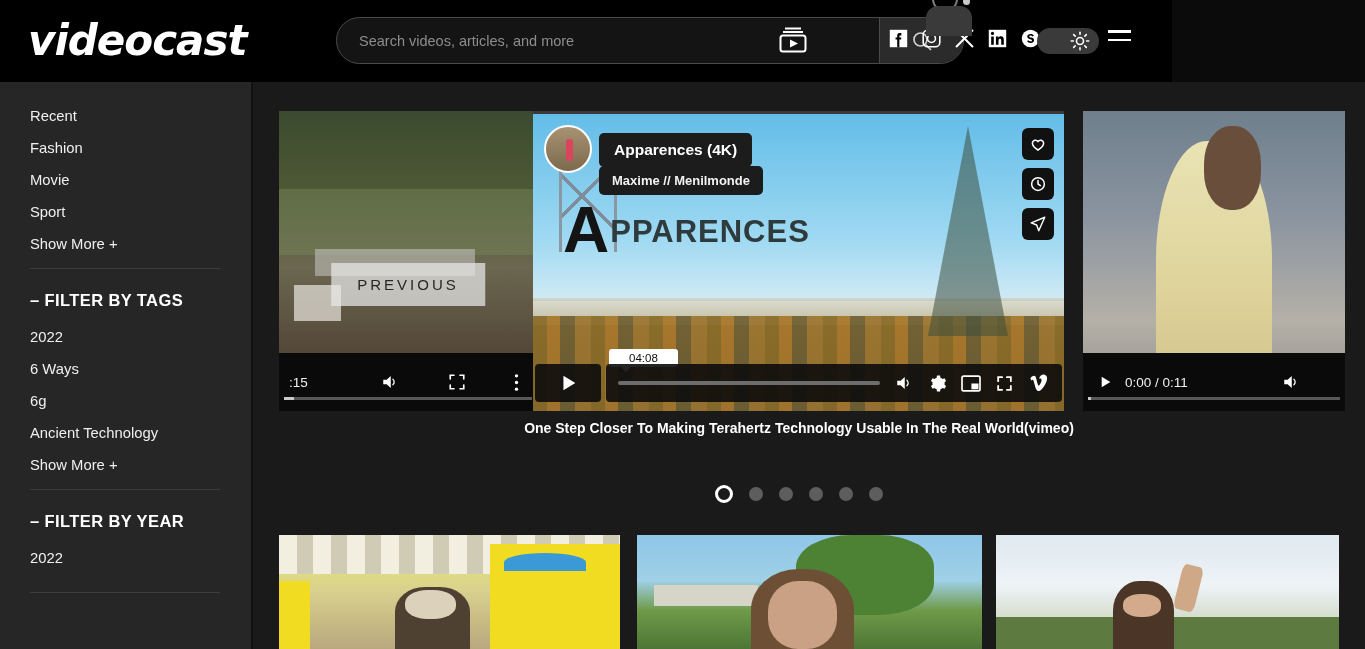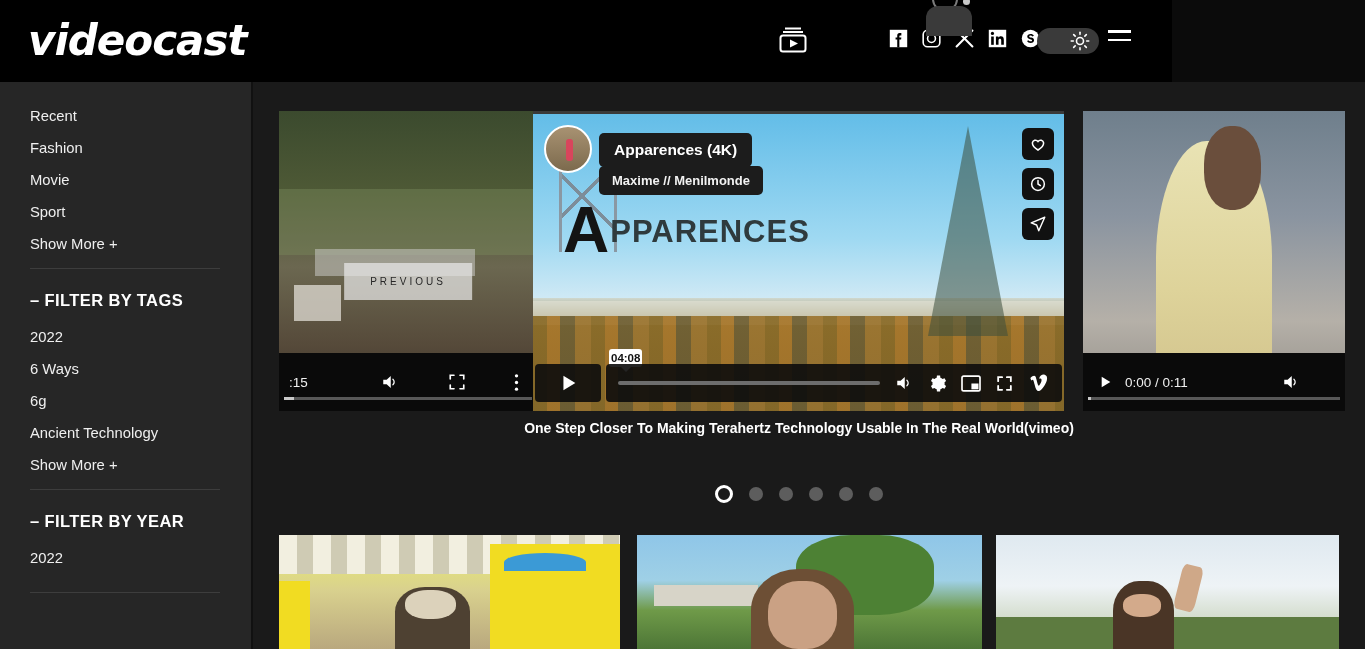--- a/index.html
+++ b/index.html
@@ -83,21 +83,21 @@
     position:absolute; top:29px; width:258px; height:300px;
     background:#0d0d0d; overflow:hidden;
   }
   .pane-prev { left:27px; }
   .pane-next { left:831px; width:262px; }
 
   .pane-img { position:absolute; left:0; top:0; width:100%; height:100%; }
   .pane-label {
     position:absolute; left:50%; top:152px; transform:translateX(-50%);
     background:rgba(233,233,233,.72); color:#272727;
-    font-size:10px; letter-spacing:3px; font-weight:500;
+    font-size:15px; letter-spacing:3px; font-weight:500;
     padding:13px 26px; white-space:nowrap;
   }
   .pane-ctrl {
     position:absolute; left:0; bottom:0; width:100%; height:58px;
     background:#0a0a0a; display:flex; align-items:center; padding:0 10px;
     font-size:13.5px; color:#f0f0f0;
   }
   .pane-bar { position:absolute; left:5px; bottom:11px; width:96%; height:3px; background:#585858; }
   .pane-bar b { display:block; height:100%; width:4%; background:#c9c9c9; }
 
@@ -143,21 +143,21 @@
     position:absolute; left:2px; bottom:9px; width:527px; height:38px;
     display:flex; align-items:center;
   }
   .play-box { width:66px; height:38px; background:rgba(12,12,12,.9); border-radius:4px;
               display:flex; align-items:center; justify-content:center; cursor:pointer; }
   .prog-box { flex:1; height:38px; background:rgba(12,12,12,.9); border-radius:4px; margin-left:5px;
               display:flex; align-items:center; padding:0 12px; }
   .prog-bar { flex:1; height:4px; background:#6d6d6d; border-radius:2px; }
   .ctrl-ico { margin-left:14px; cursor:pointer; display:flex; align-items:center; }
   .tip { position:absolute; left:76px; bottom:44px; background:#fff; color:#111;
-         font-size:11.5px; padding:3px 2px; border-radius:3px; font-weight:700;text-align:center; }
+         font-size:11.5px; padding:3px 20px; border-radius:3px; font-weight:400;text-align:center; }
   .tip:after { content:""; position:absolute; left:12px; bottom:-5px; border:5px solid transparent;
                border-top-color:#fff; border-bottom:0; }
 
   .hero-caption {
     position:absolute; left:252px; top:334px; width:590px; text-align:center;
     font-size:14px; font-weight:700; line-height:25px; color:#fff;
   }
   .dots { position:absolute; left:252px; top:405px; width:590px;
           display:flex; justify-content:center; gap:16px; }
   .dot { width:14px; height:14px; border-radius:50%; background:#5d5d5d; cursor:pointer; }
@@ -174,20 +174,29 @@
 </style>
 </head>
 <body>
 
 <div class="header">
 
   <div class="brand">
     <div class="brand-name">videocast</div>
   </div>
 
+  <div class="searchwrap">
+    <input placeholder="Search videos, articles, and more" style="">
+    <button class="searchbtn">
+      <svg width="24" height="24" viewBox="0 0 24 24" fill="none" stroke="#cfcfcf" stroke-width="1.7">
+        <circle cx="10.5" cy="10.5" r="6.5"></circle>
+          <line x1="15.5" y1="15.5" x2="21" y2="21"></line>
+      </svg>
+    </button>
+  </div>
 
   <div class="topdots">
     <div class="c1"></div>
       <div class="c2"></div>
       <div class="c3"></div>
   </div>
 
   <div class="hdr-right">
 
     <div class="castbtn">

